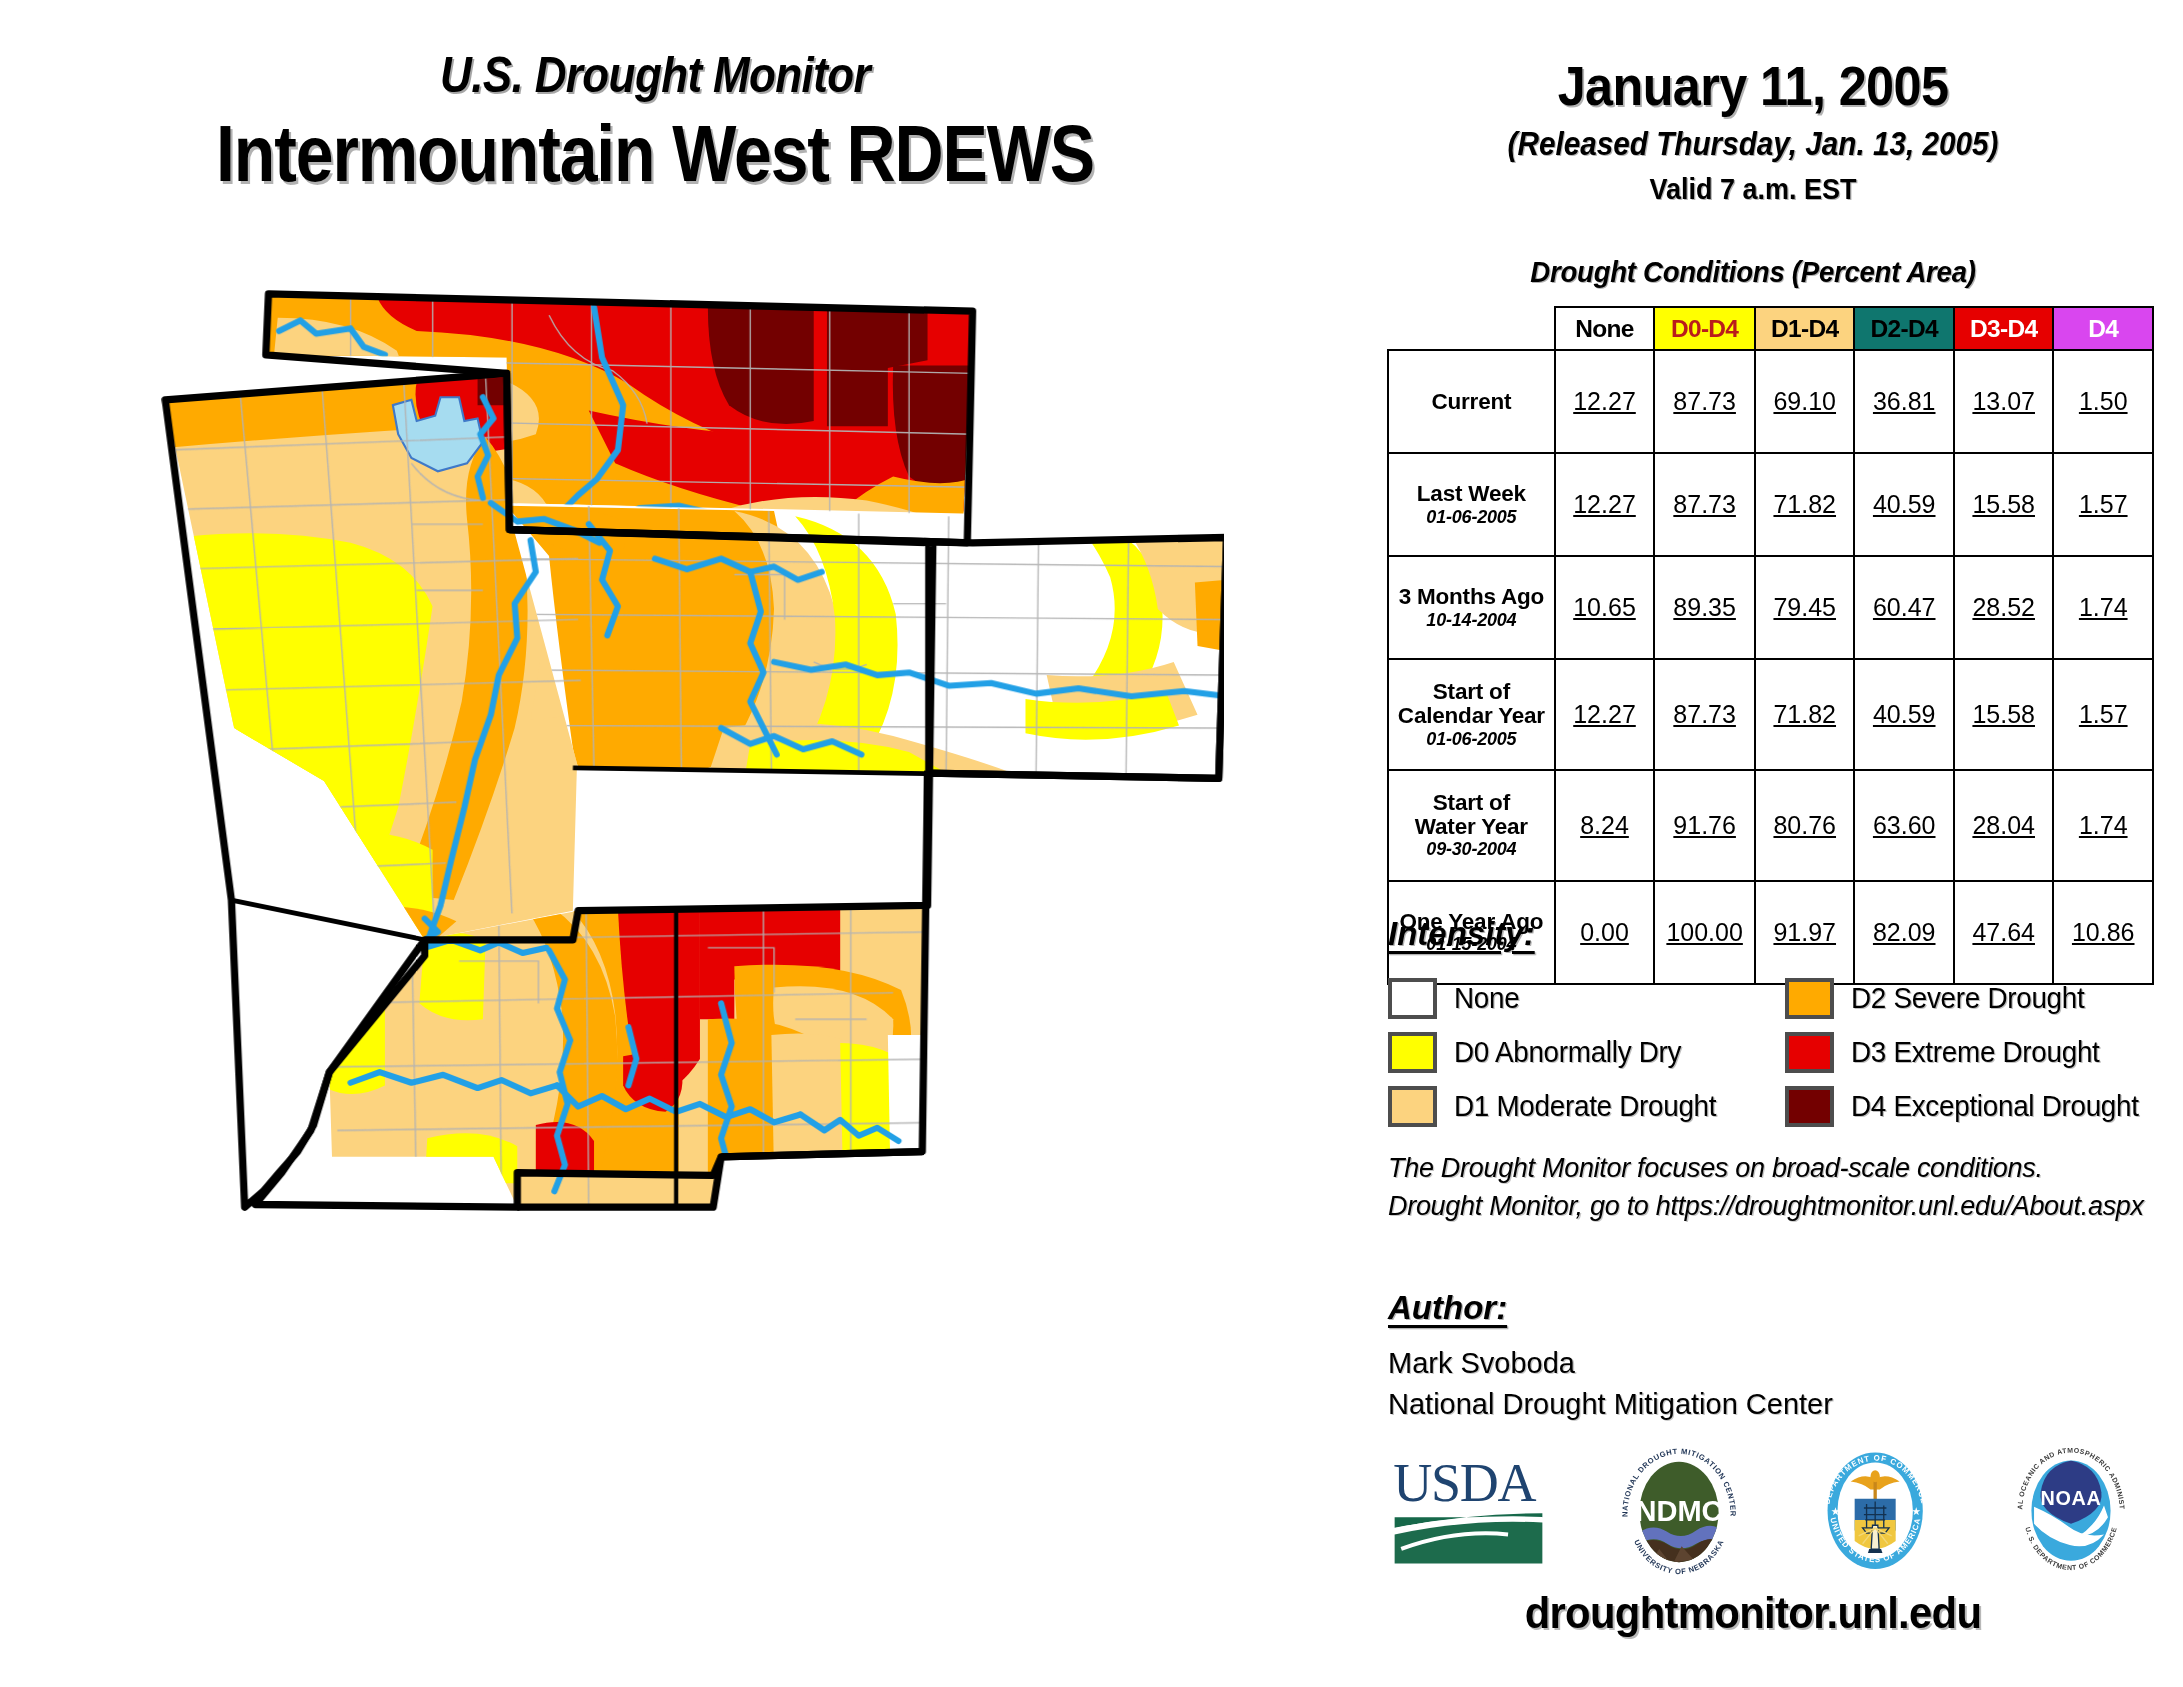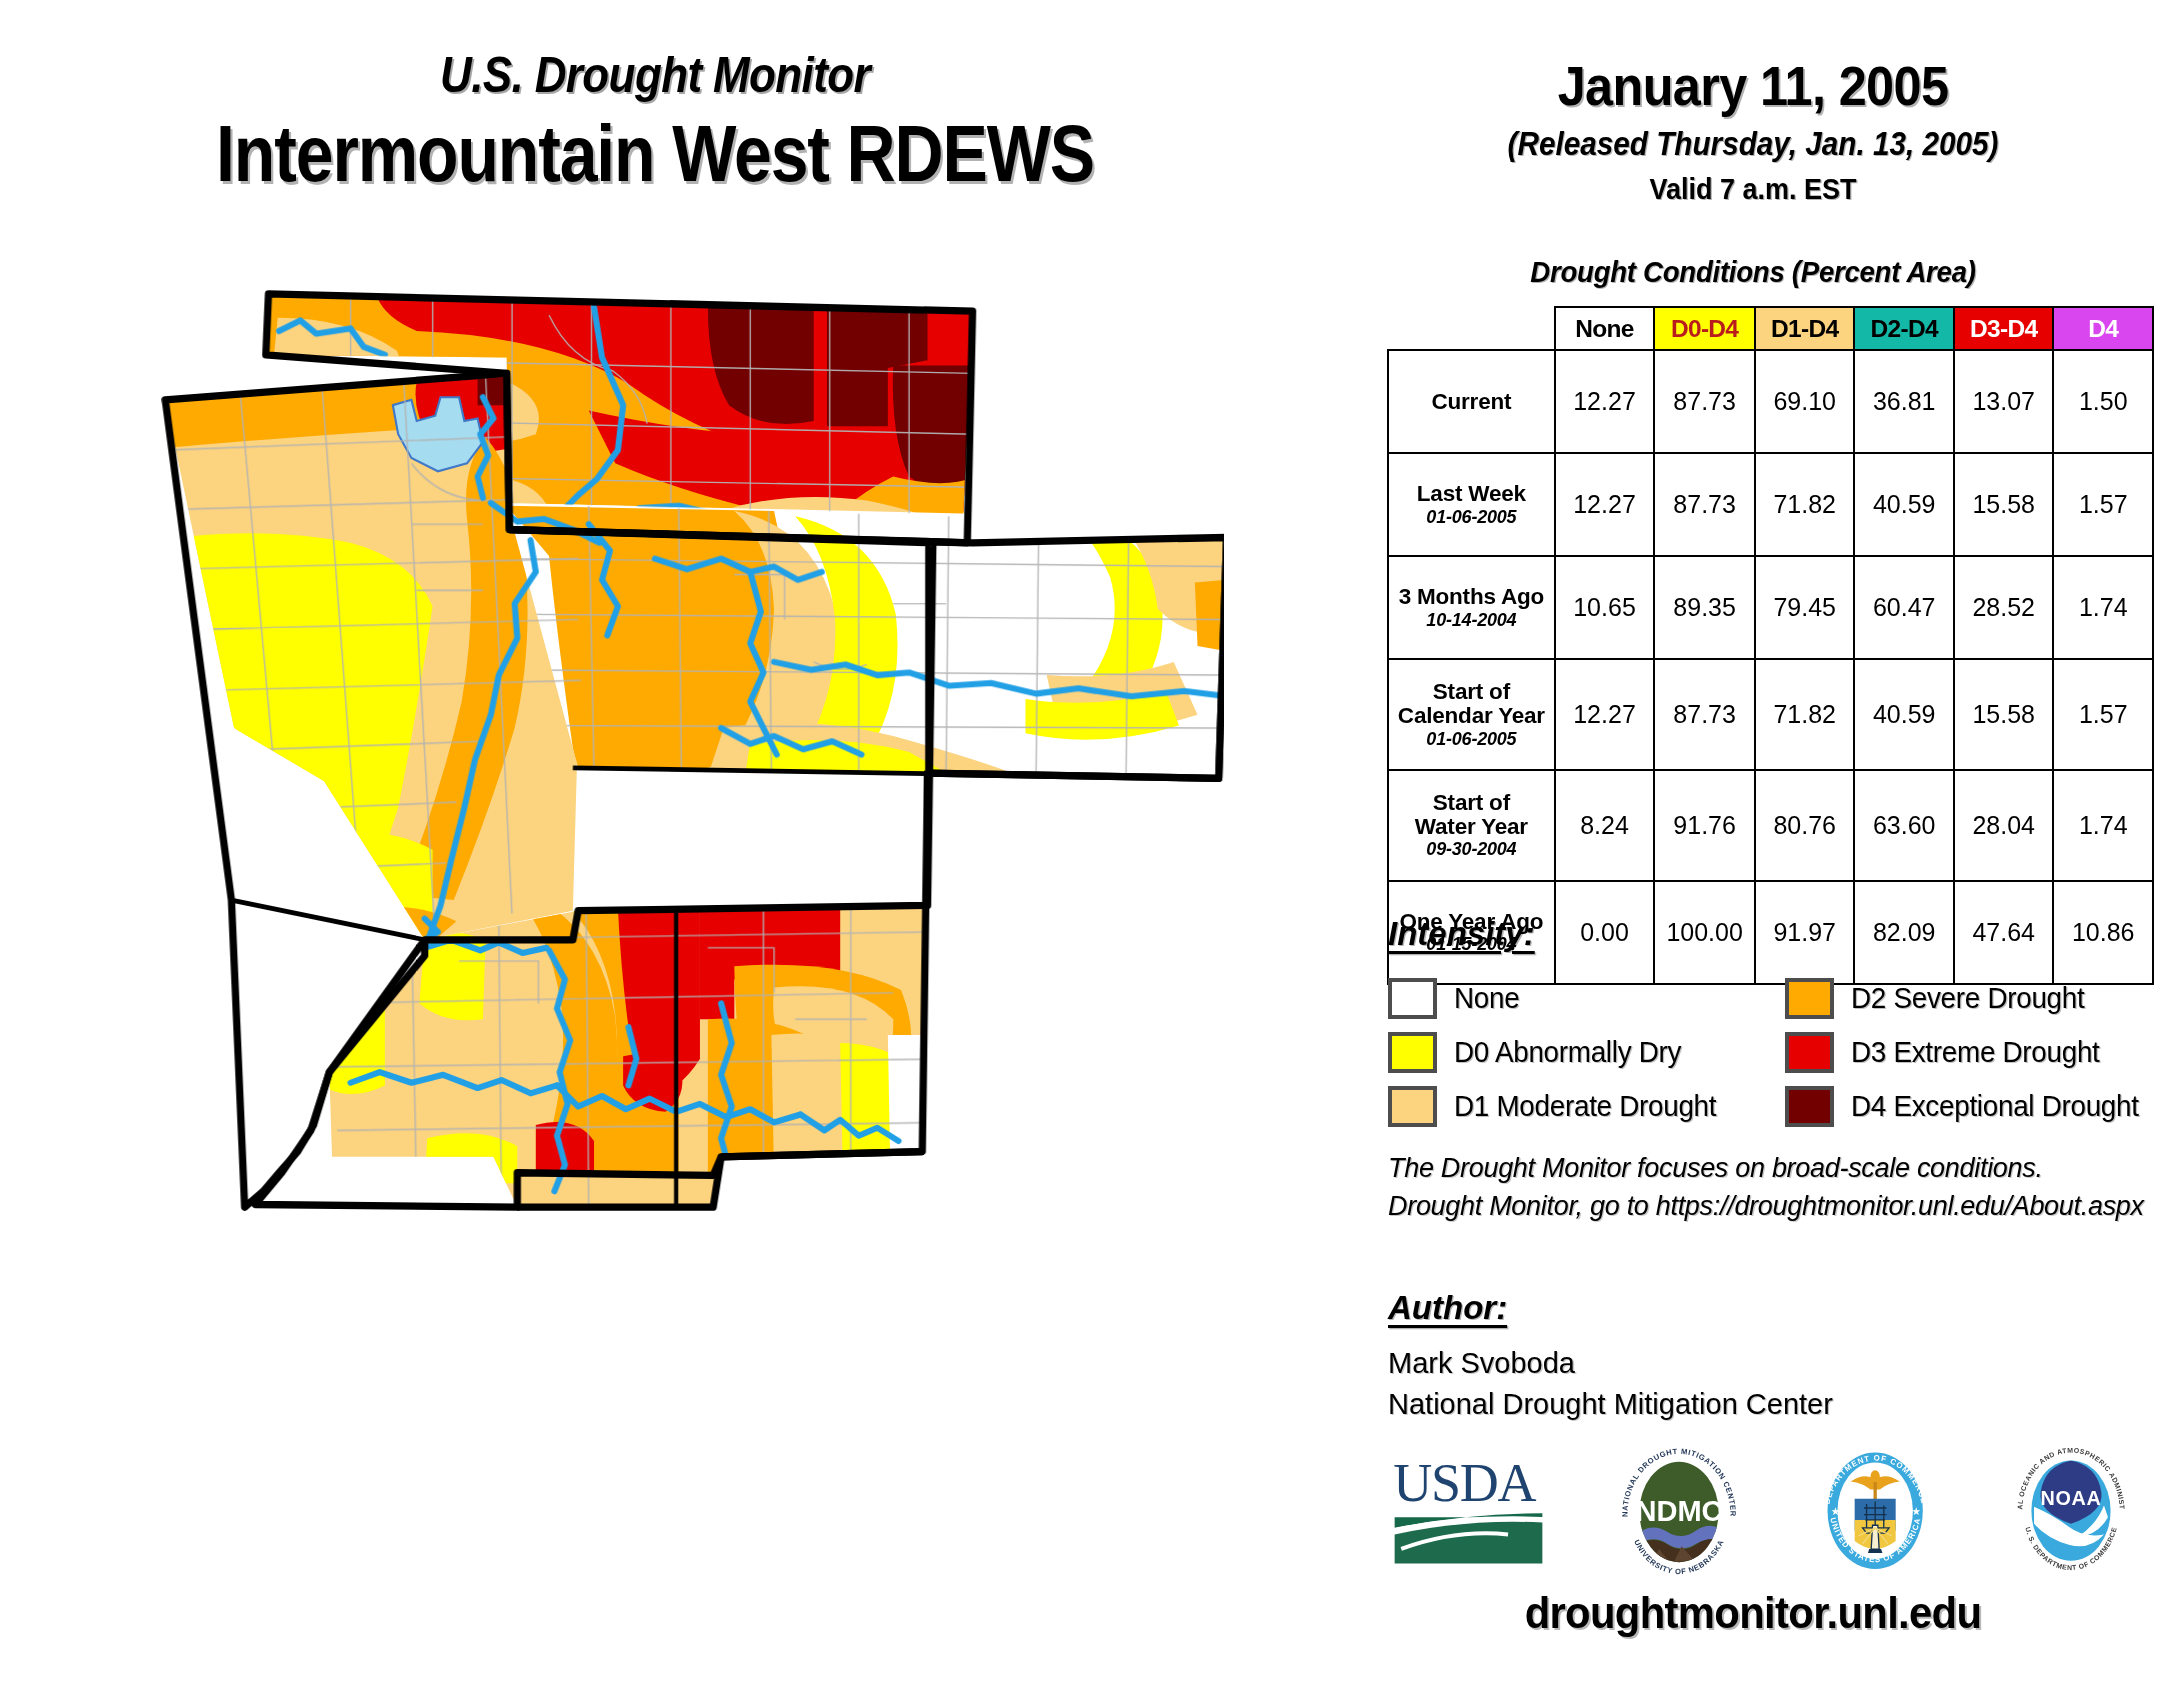--- a/index.html
+++ b/index.html
@@ -50,25 +50,25 @@
   }
   #cond-table thead th.corner{border:none;}
   #cond-table tbody td{height:61px;font-size:25px;}
   #cond-table tbody td.rowlabel{
     width:163px;font-weight:bold;font-size:22.5px;line-height:1.06;letter-spacing:-0.2px;
     padding:20px 4px;
   }
   #cond-table tbody td.rowlabel .sub{
     display:block;font-size:18px;font-style:italic;font-weight:bold;margin-top:2px;
   }
-  #cond-table tbody td.val{width:101px;}
+  #cond-table tbody td.val{width:101px;text-decoration:underline;}
   .th-none{background:#ffffff;color:#000;}
   .th-d0{background:#ffff00;color:#b91c1c;}
   .th-d1{background:#fcd37f;color:#000;}
-  .th-d2{background:#14b8a6;color:#000;}
+  .th-d2{background:#0f766e;color:#000;}
   .th-d3{background:#e60000;color:#fff;}
   .th-d4{background:#d946ef;color:#fff;}
 
   
   #intensity-title{
     position:absolute;left:1388px;top:915px;
     font-size:33px;font-style:italic;font-weight:bold;
     text-decoration:underline;text-underline-offset:6px;
     text-shadow:1.3px 1.3px 0 rgba(0,0,0,.3);
   }

